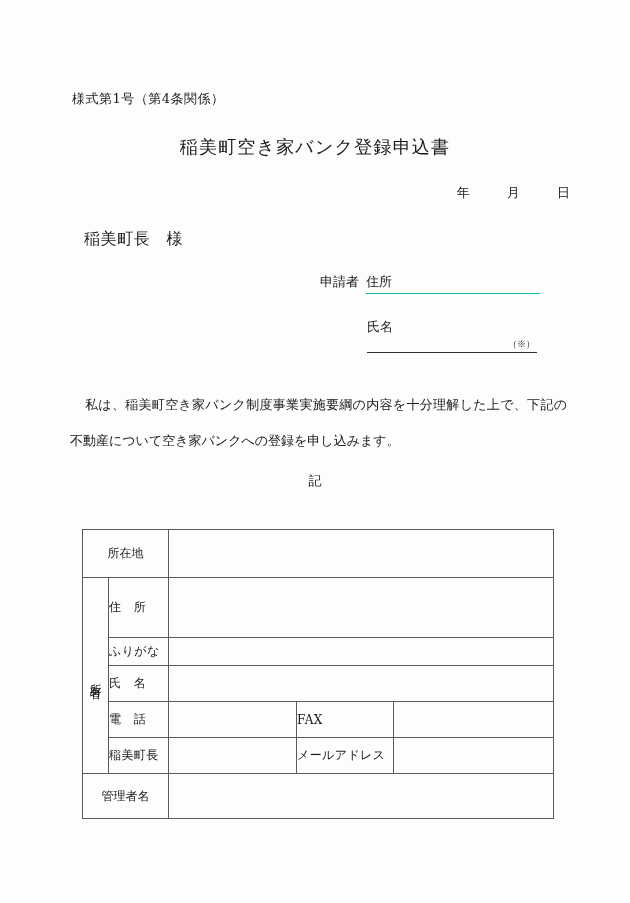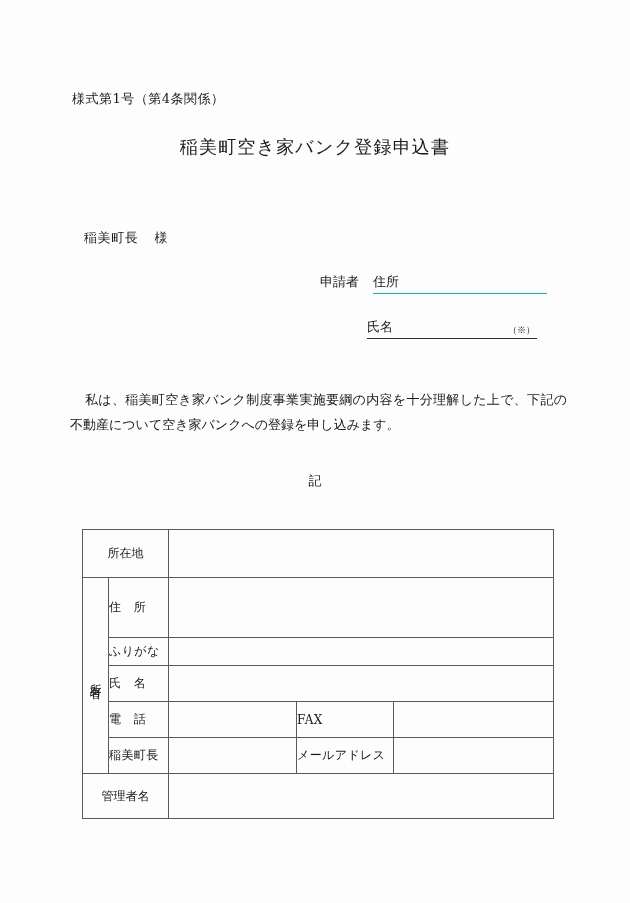--- a/index.html
+++ b/index.html
@@ -58,34 +58,34 @@
     width: 46px;
     text-align: left;
   }
   .date-line .dseg.last { width: auto; }
 
   
   .addressee {
     position: absolute;
     left: 84px;
     top: 221px;
-    font-size: 13px;
+    font-size: 16px;
     letter-spacing: 0.6px;
   }
   .addressee .sama { margin-left: 16px; }
 
   
   .applicant-addr {
     position: absolute;
     left: 320px;
     top: 265px;
     font-size: 13px;
     white-space: nowrap;
   }
-  .applicant-addr .lbl-applicant { margin-right: 14px; }
+  .applicant-addr .lbl-applicant { margin-right: 7px; }
   .applicant-addr .field {
     display: inline-block;
     border-bottom: 1px solid #14b8a6;
     padding-bottom: 2px;
     min-width: 174px;
   }
   .applicant-addr .field .fld-label {
     display: inline-block;
   }
 
@@ -93,21 +93,21 @@
     position: absolute;
     left: 367px;
     top: 310px;
     font-size: 13px;
     white-space: nowrap;
   }
   .applicant-name .namefield {
     display: inline-block;
     width: 170px;
     border-bottom: 1px solid #303030;
-    padding-bottom: 2px;
+    padding-bottom: 16px;
     position: relative;
   }
   .applicant-name .mark-kome {
     position: absolute;
     right: 2px;
     bottom: 1px;
     font-size: 9px;
   }
 
   .note-line {
@@ -119,21 +119,21 @@
     white-space: nowrap;
   }
 
   
   .body-para {
     position: absolute;
     left: 70px;
     top: 379px;
     width: 497px;
     font-size: 13px;
-    line-height: 25px;
+    line-height: 36px;
     text-indent: 15px;
     text-align: justify;
   }
 
   
   .ki-mark {
     position: absolute;
     left: 0;
     top: 464px;
     width: 630px;
@@ -182,20 +182,25 @@
 </style>
 </head>
 <body>
 
 <div class="page">
 
   <div class="form-no">様式第1号（第4条関係）</div>
 
   <div class="doc-title">稲美町空き家バンク登録申込書</div>
 
+  <div class="date-line">
+    <span class="dseg">年</span>
+    <span class="dseg">月</span>
+    <span class="dseg last">日</span>
+  </div>
 
   <div class="addressee">
     <span>稲美町長</span><span class="sama">様</span>
   </div>
 
   <div class="applicant-addr">
     <span class="lbl-applicant">申請者</span><span class="field"><span class="fld-label">住所</span></span>
   </div>
 
   <div class="applicant-name">

